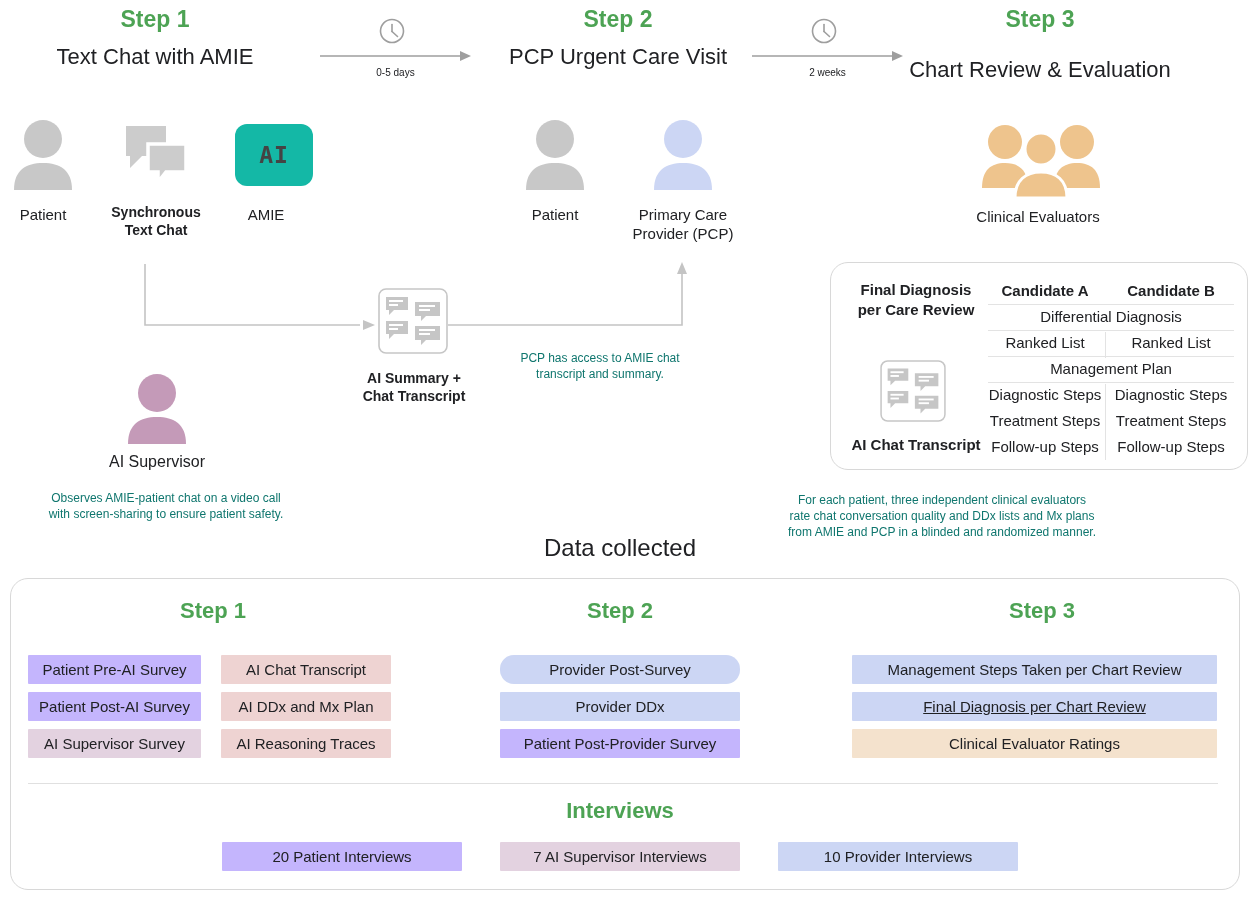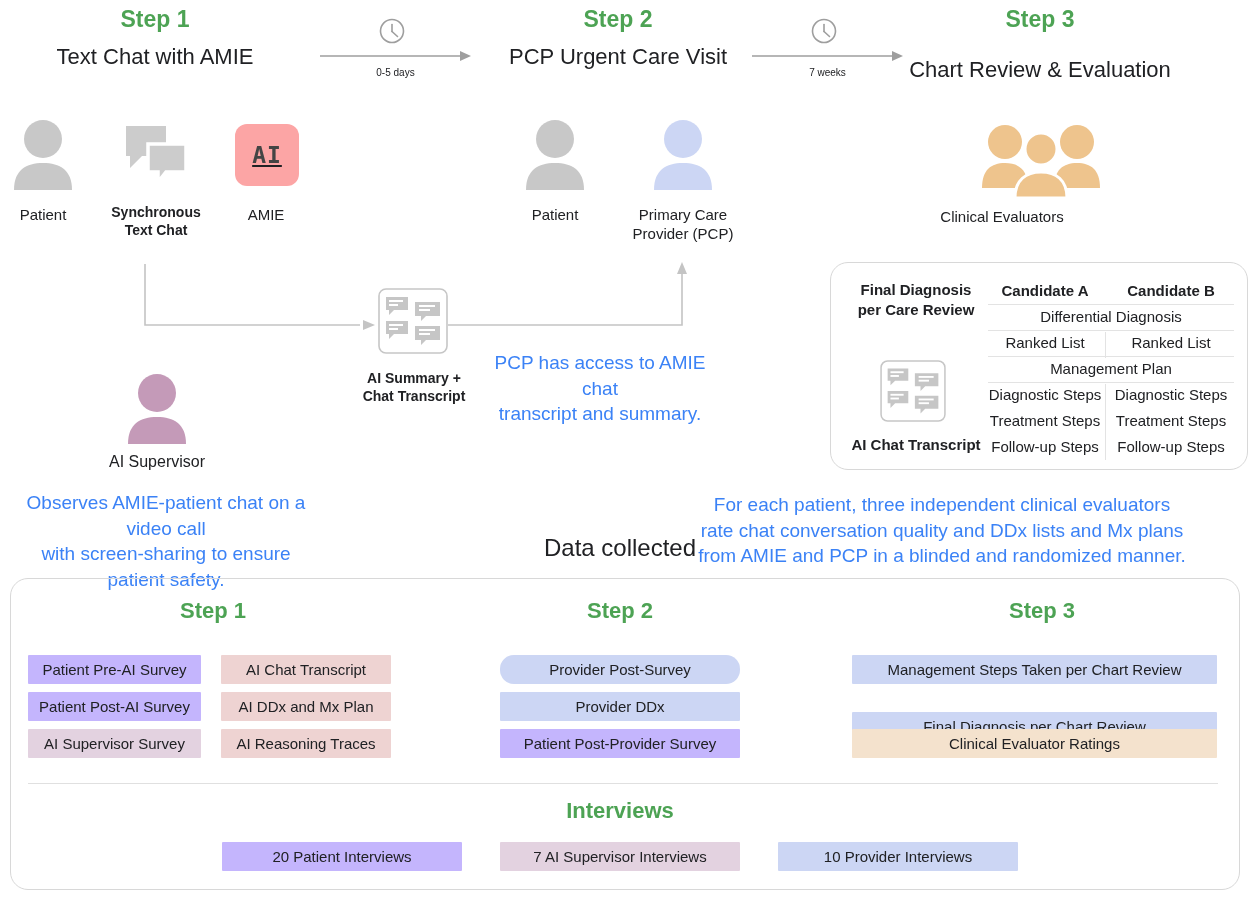--- a/index.html
+++ b/index.html
@@ -31,23 +31,23 @@
     color:#202124;
   }
   .node-label{
     font-size:15px;
     text-align:center;
     color:#202124;
     line-height:1.25;
   }
   .node-label.bold{font-weight:bold;font-size:14px;}
   .note{
-    font-size:19px;
-    text-align:center;
-    color:#3b82f6;
+    font-size:12px;
+    text-align:center;
+    color:#0f766e;
     line-height:1.35;
   }
   .data-collected{
     font-size:24px;
     text-align:center;
     color:#202124;
   }
   .panel{
     border:1.3px solid #d8d8d8;
     border-radius:18px;
@@ -108,42 +108,42 @@
   <svg width="155" height="70" viewBox="0 0 155 70">
     <g>
       <circle cx="74" cy="13" r="11.5" fill="none" stroke="#9e9e9e" stroke-width="1.6"></circle>
       <line x1="74" y1="6.5" x2="74" y2="13.5" stroke="#9e9e9e" stroke-width="1.6" stroke-linecap="round"></line>
       <line x1="74" y1="13.5" x2="79.5" y2="18.5" stroke="#9e9e9e" stroke-width="1.6" stroke-linecap="round"></line>
     </g>
     <line x1="2" y1="38" x2="145" y2="38" stroke="#9e9e9e" stroke-width="1.6"></line>
     <polygon points="153,38 142,33 142,43" fill="#9e9e9e"></polygon>
   </svg>
 </div>
-<div class="abs gap-label" style="left:750px;top:67px;width:155px;">7 weeks</div>
+<div class="abs gap-label" style="left:750px;top:67px;width:155px;">2 weeks</div>
 
 <div class="abs" style="left:12px;top:118px;width:62px;height:72px;">
   <svg width="62" height="72" viewBox="0 0 62 72">
     <circle cx="31" cy="21" r="19" fill="#c8c8c8"></circle>
     <path d="M2 72 C2 52 14 45 31 45 C48 45 60 52 60 72 Z" fill="#c8c8c8"></path>
   </svg>
 </div>
 <div class="abs node-label" style="left:0px;top:206px;width:86px;">Patient</div>
 
 <div class="abs" style="left:122px;top:122px;width:68px;height:68px;">
   <svg width="68" height="68" viewBox="0 0 68 68">
     <path d="M4 4 H44 V34 H20 L8 46 V34 H4 Z" fill="#cccccc"></path>
     <path d="M26 22 H64 V50 H44 L36 60 V50 H26 Z" fill="#cccccc" stroke="#ffffff" stroke-width="3.5"></path>
   </svg>
 </div>
 <div class="abs node-label bold" style="left:100px;top:204px;width:112px;">
   <span>Synchronous</span><br>
   <span>Text Chat</span>
 </div>
 
-<div class="abs" style="left:235px;top:124px;width:64px;height:62px;background:#fca5a5;border-radius:12px;text-decoration:underline;">
+<div class="abs" style="left:235px;top:124px;width:78px;height:62px;background:#14b8a6;border-radius:12px;">
   <div style="font-family:'DejaVu Sans Mono','Liberation Mono',monospace;font-weight:bold;font-size:23px;color:#444;text-align:center;line-height:62px;letter-spacing:1px;">AI</div>
 </div>
 <div class="abs node-label" style="left:224px;top:206px;width:84px;">AMIE</div>
 
 <div class="abs" style="left:524px;top:118px;width:62px;height:72px;">
   <svg width="62" height="72" viewBox="0 0 62 72">
     <circle cx="31" cy="21" r="19" fill="#c8c8c8"></circle>
     <path d="M2 72 C2 52 14 45 31 45 C48 45 60 52 60 72 Z" fill="#c8c8c8"></path>
   </svg>
 </div>
@@ -163,21 +163,21 @@
 <div class="abs" style="left:982px;top:122px;width:118px;height:76px;">
   <svg width="118" height="76" viewBox="0 0 118 76">
     <circle cx="23" cy="20" r="17" fill="#eec48d"></circle>
     <path d="M0 66 C0 48 9 41 23 41 C37 41 46 48 46 66 Z" fill="#eec48d"></path>
     <circle cx="95" cy="20" r="17" fill="#eec48d"></circle>
     <path d="M72 66 C72 48 81 41 95 41 C109 41 118 48 118 66 Z" fill="#eec48d"></path>
     <circle cx="59" cy="27" r="16" fill="#eec48d" stroke="#ffffff" stroke-width="3"></circle>
     <path d="M33 76 C33 58 44 50 59 50 C74 50 85 58 85 76 Z" fill="#eec48d" stroke="#ffffff" stroke-width="3"></path>
   </svg>
 </div>
-<div class="abs node-label" style="left:916px;top:208px;width:172px;text-align:center;">Clinical Evaluators</div>
+<div class="abs node-label" style="left:952px;top:208px;width:172px;text-align:center;">Clinical Evaluators</div>
 
 <div class="abs" style="left:126px;top:372px;width:62px;height:72px;">
   <svg width="62" height="72" viewBox="0 0 62 72">
     <circle cx="31" cy="21" r="19" fill="#c49ab8"></circle>
     <path d="M2 72 C2 52 14 45 31 45 C48 45 60 52 60 72 Z" fill="#c49ab8"></path>
   </svg>
 </div>
 <div class="abs node-label" style="left:82px;top:452px;width:150px;font-size:16px;">AI Supervisor</div>
 <div class="abs note" style="left:20px;top:490px;width:292px;">
   <span>Observes AMIE-patient chat on a video call</span><br>
@@ -290,21 +290,21 @@
 
 <div class="abs chip c-pink" style="left:221px;top:655px;width:170px;">AI Chat Transcript</div>
 <div class="abs chip c-pink" style="left:221px;top:692px;width:170px;">AI DDx and Mx Plan</div>
 <div class="abs chip c-pink" style="left:221px;top:729px;width:170px;">AI Reasoning Traces</div>
 
 <div class="abs chip c-blue" style="left:500px;top:655px;width:240px;border-radius:14px;">Provider Post-Survey</div>
 <div class="abs chip c-blue" style="left:500px;top:692px;width:240px;">Provider DDx</div>
 <div class="abs chip c-gray" style="left:500px;top:729px;width:240px;">Patient Post-Provider Survey</div>
 
 <div class="abs chip c-blue" style="left:852px;top:655px;width:365px;">Management Steps Taken per Chart Review</div>
-<div class="abs chip c-blue" style="left:852px;top:712px;width:365px;">Final Diagnosis per Chart Review</div>
+<div class="abs chip c-blue" style="left:852px;top:692px;width:365px;text-decoration:underline;">Final Diagnosis per Chart Review</div>
 <div class="abs chip c-tan" style="left:852px;top:729px;width:365px;">Clinical Evaluator Ratings</div>
 
 <div class="abs divider" style="left:28px;top:783px;width:1190px;"></div>
 
 <div class="abs interviews-title" style="left:520px;top:798px;width:200px;">Interviews</div>
 
 <div class="abs chip c-gray" style="left:222px;top:842px;width:240px;">20 Patient Interviews</div>
 <div class="abs chip c-purple" style="left:500px;top:842px;width:240px;">7 AI Supervisor Interviews</div>
 <div class="abs chip c-blue" style="left:778px;top:842px;width:240px;">10 Provider Interviews</div>
 

